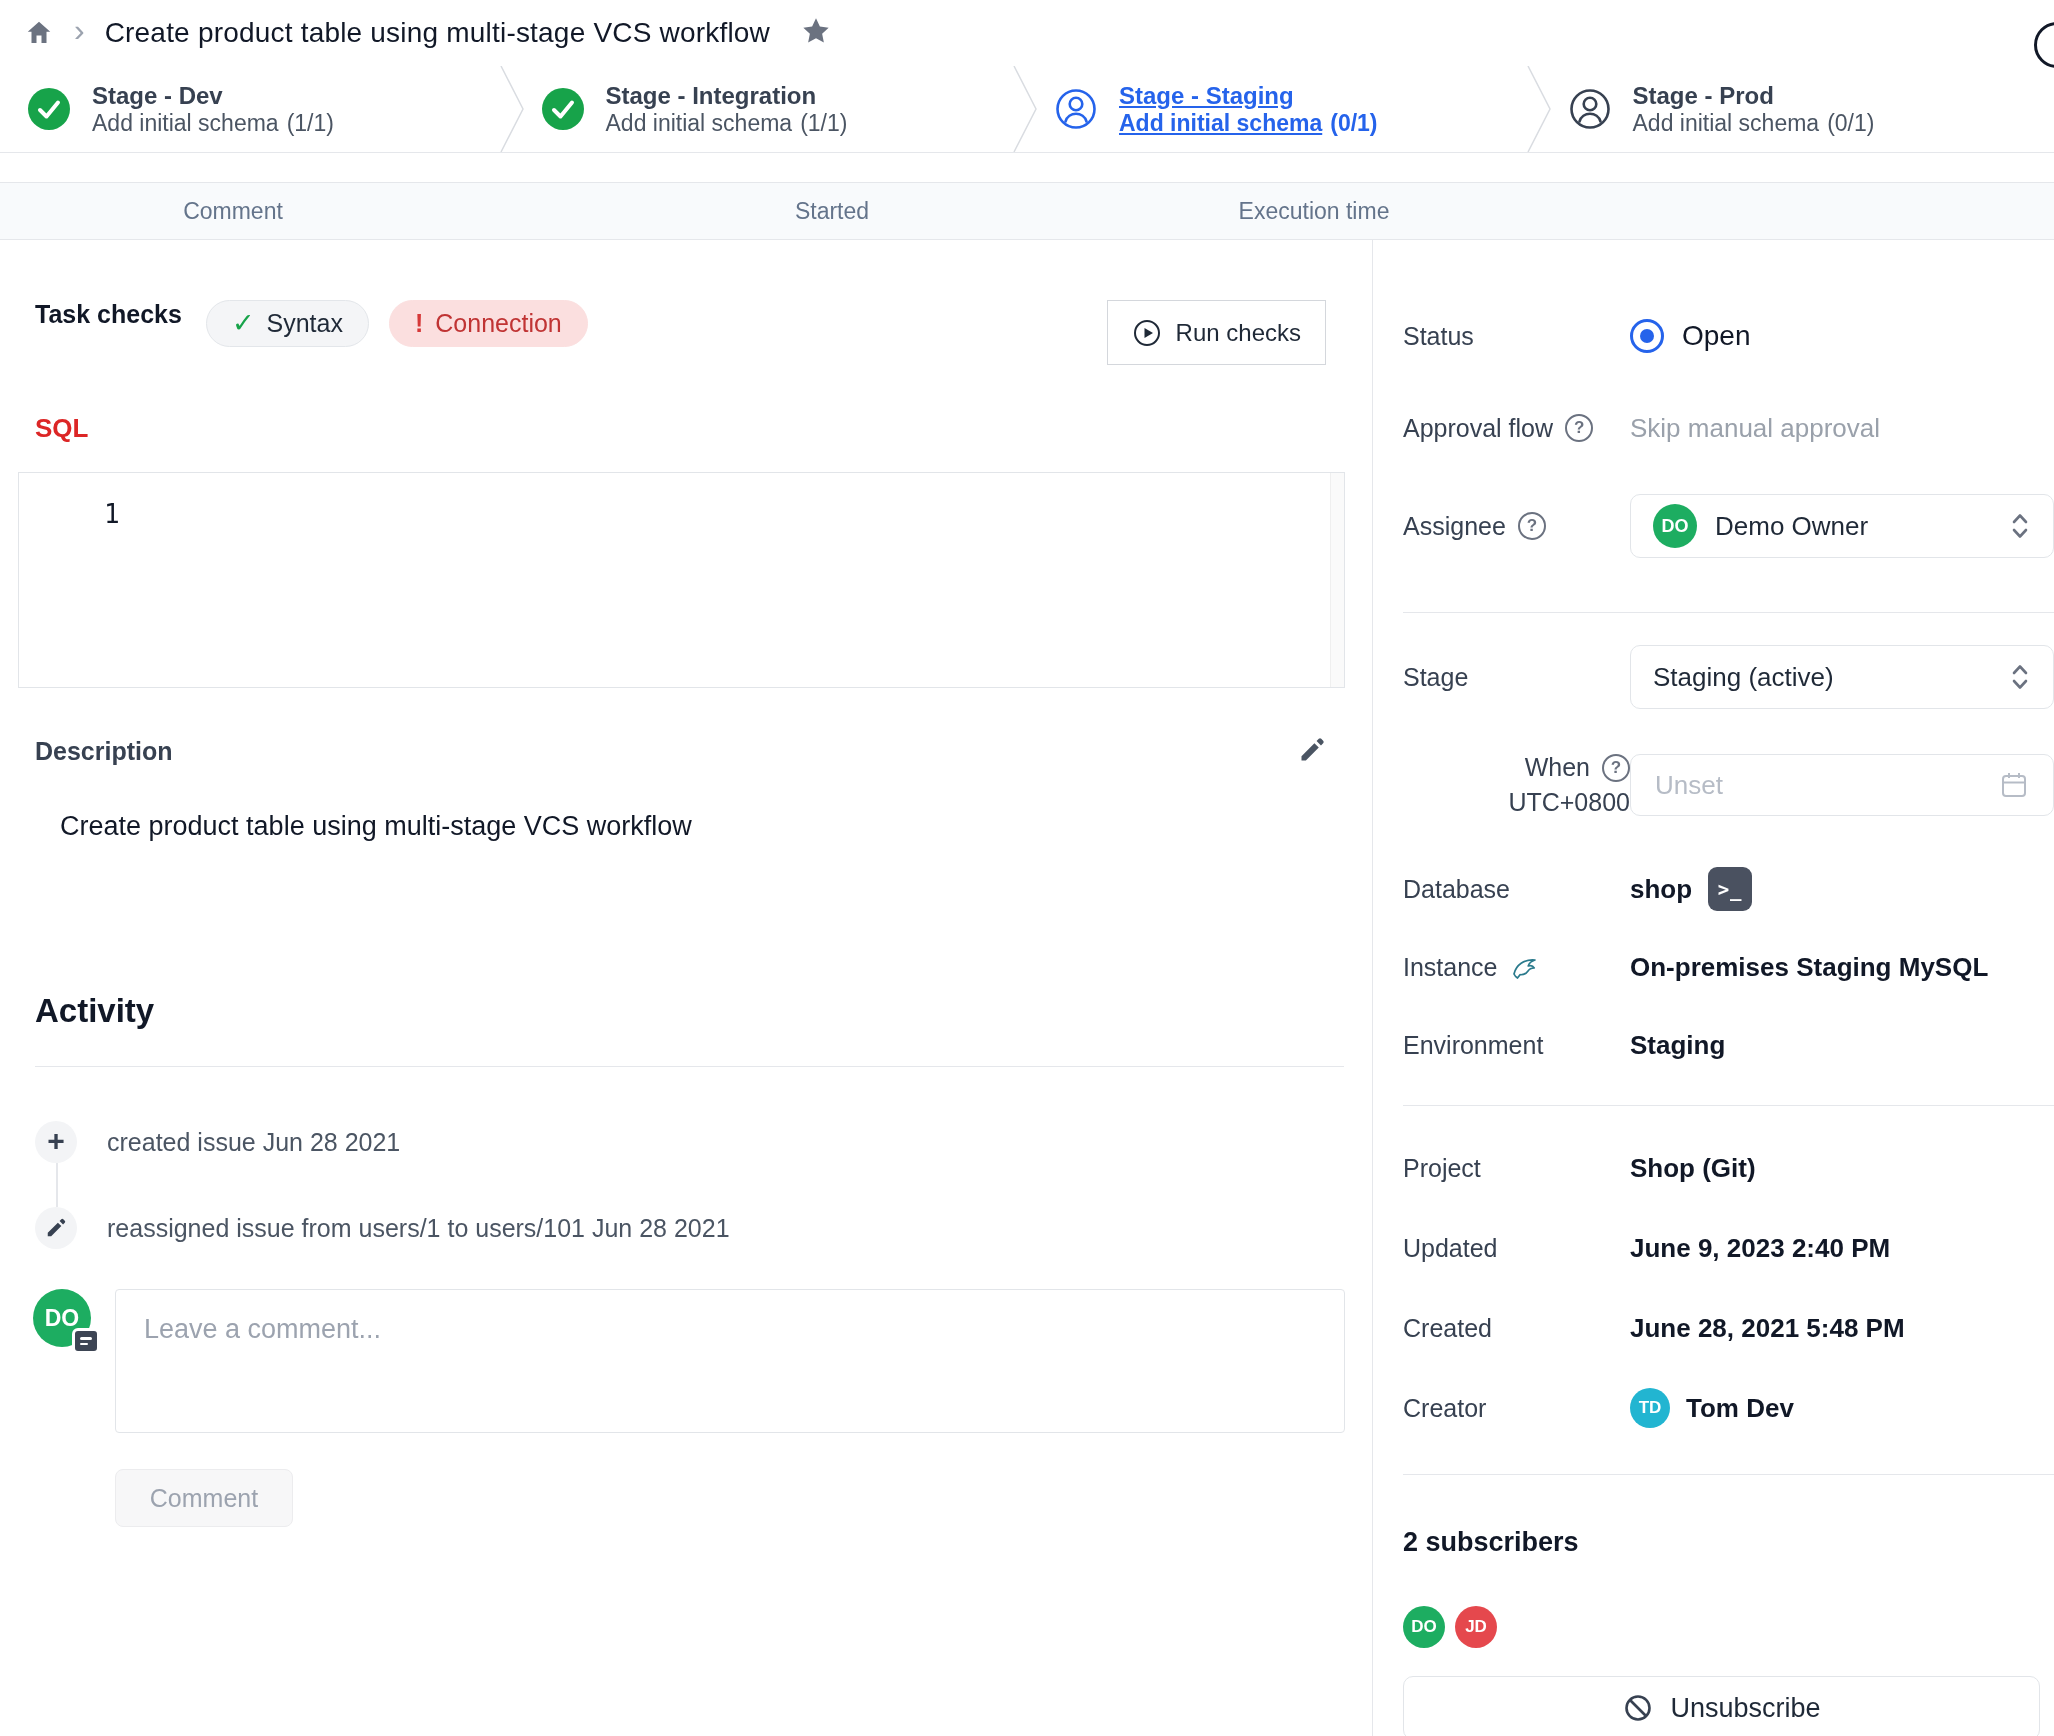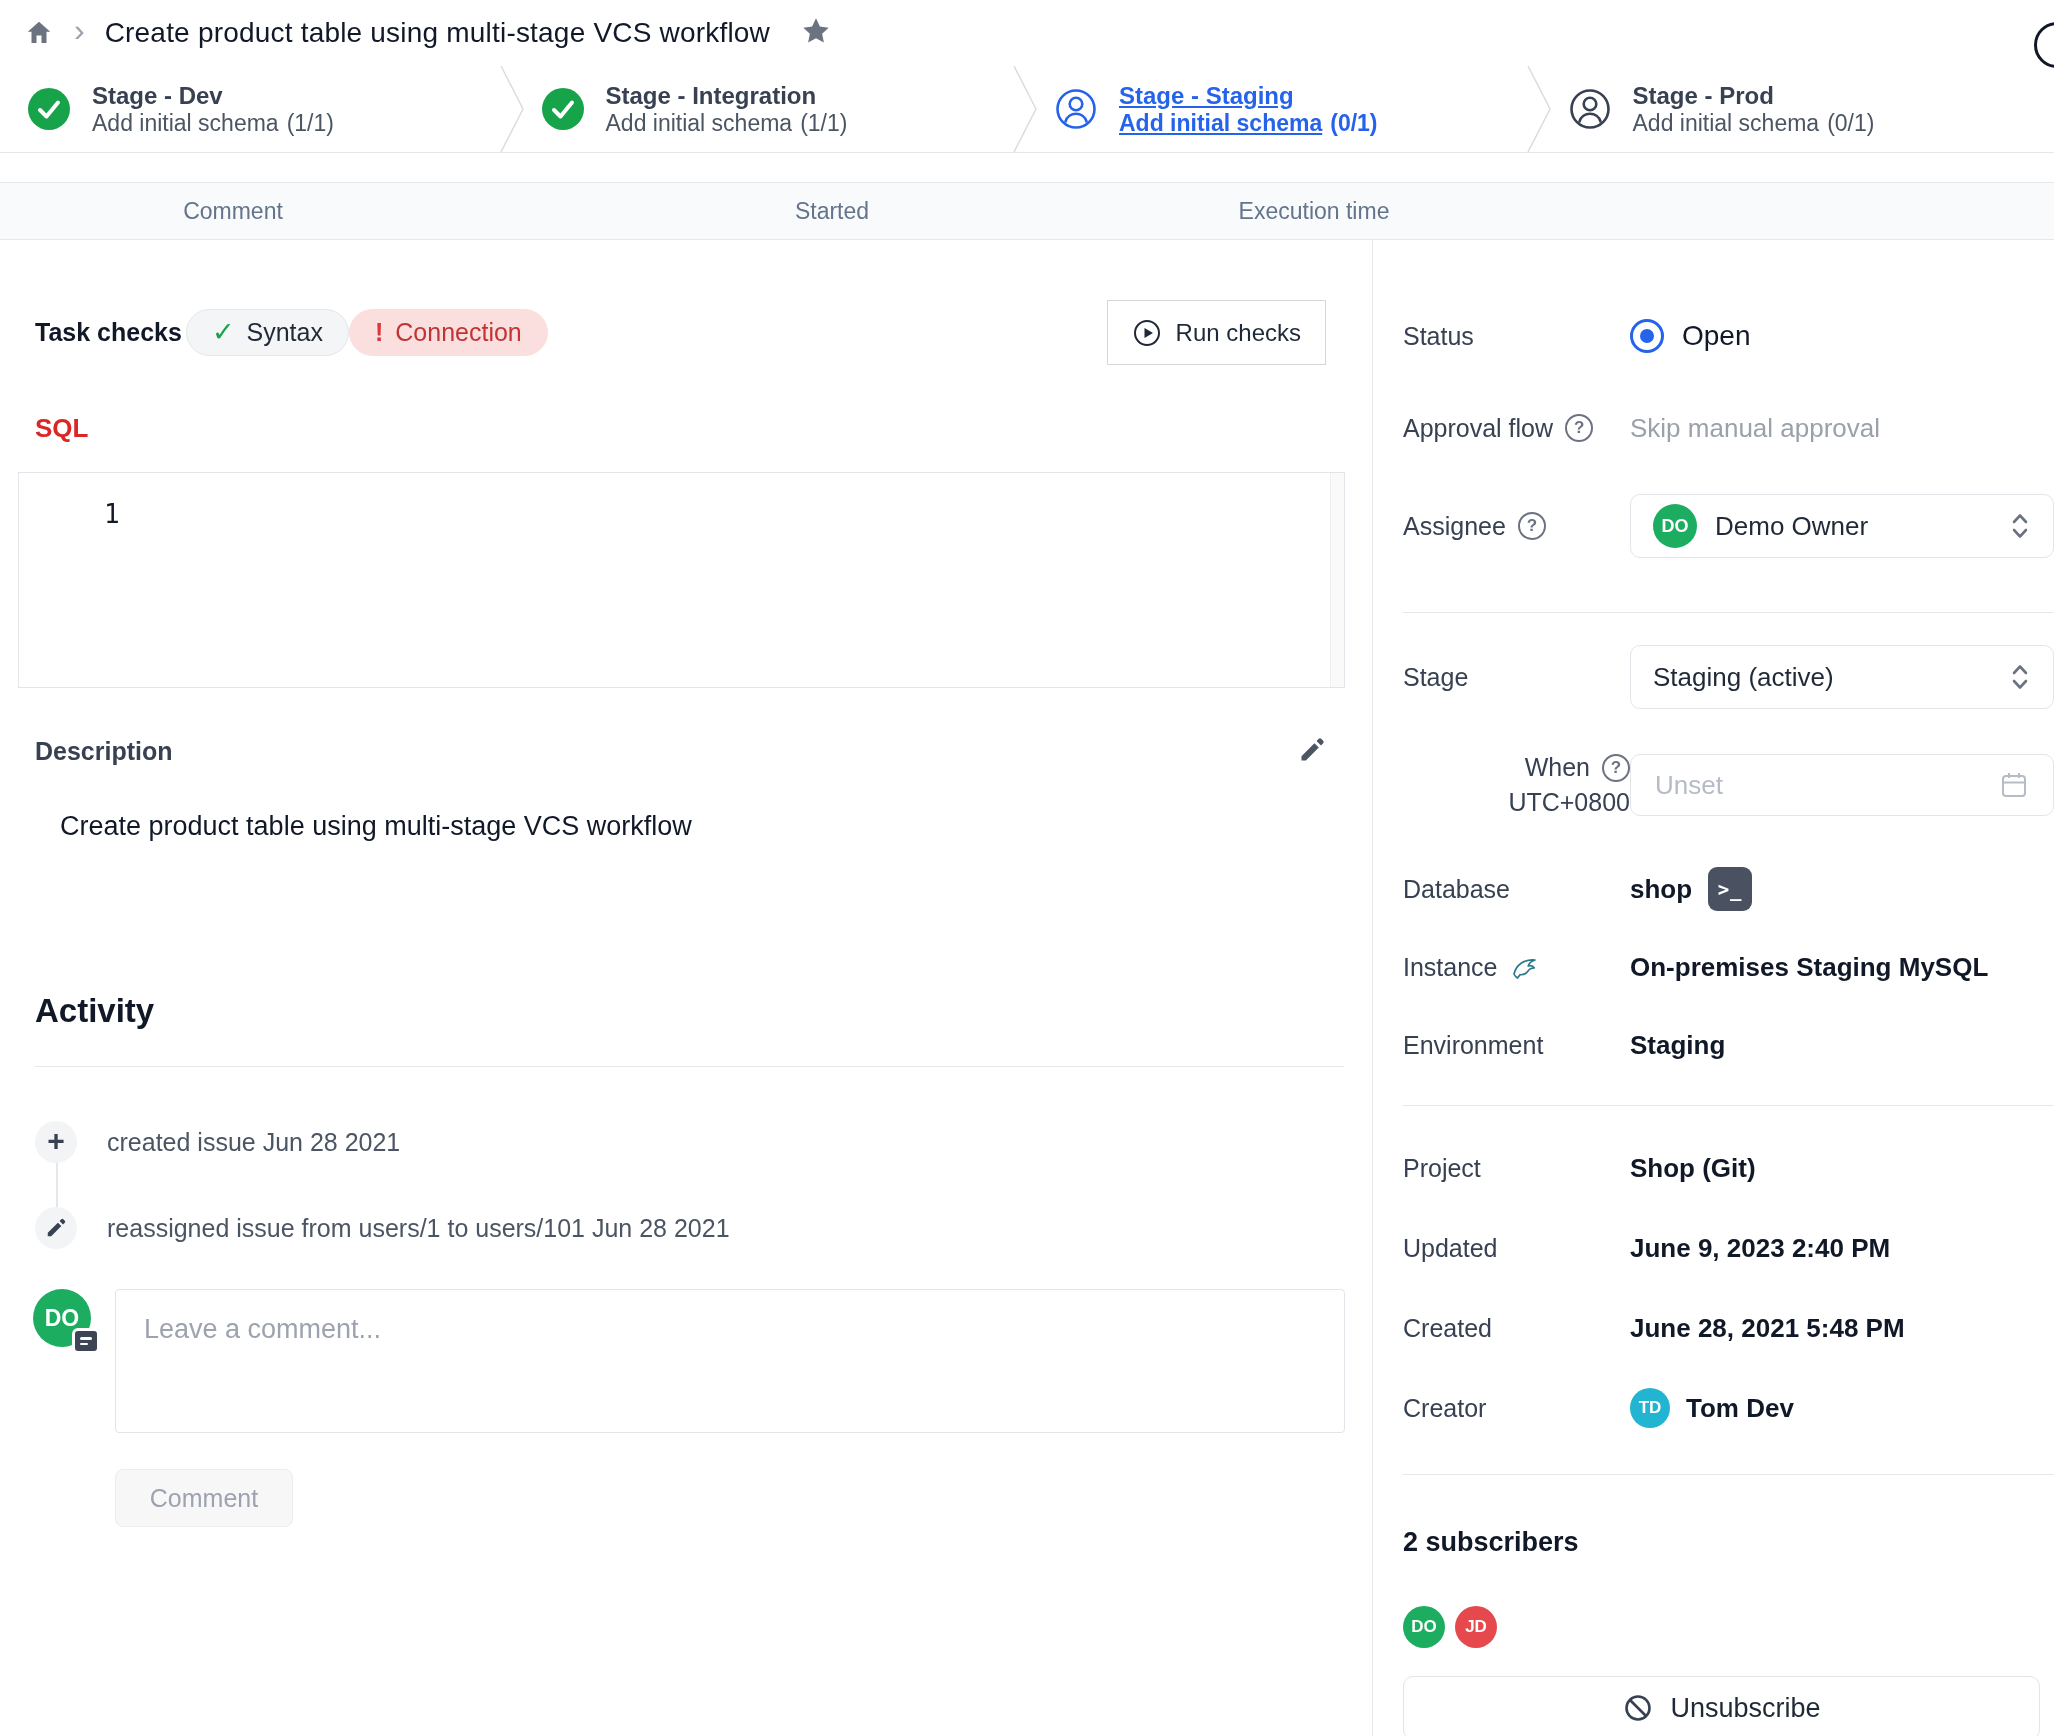--- a/index.html
+++ b/index.html
@@ -34,21 +34,21 @@
   .table-header { margin-top:29px; height:58px; background:#f8fafc; border-top:1px solid #e5e7eb; border-bottom:1px solid #e5e7eb; position:relative; }
   .table-header span { position:absolute; top:50%; transform:translate(-50%,-50%); font-size:23px; font-weight:500; color:#64748b; white-space:nowrap; }
   .col-comment { left:233px; } .col-started { left:832px; } .col-exec { left:1314px; }
 
   
   .content { display:flex; height:1496px; }
   .main { width:1373px; flex-shrink:0; border-right:1px solid #e5e7eb; position:relative; }
   .sidebar { flex:1; padding:70px 0 0 30px; font-size:25px; }
 
   
-  .checks-row { margin:60px 46px 0 35px; display:flex; align-items:center; }
+  .checks-row { margin:60px 46px 0 35px; display:flex; align-items:flex-start; gap:20px; }
   .checks-label { font-size:25px; font-weight:700; color:#111827; margin-right:4px; }
   .pill { height:47px; border-radius:24px; display:inline-flex; align-items:center; gap:12px; padding:0 25px; font-size:25px; cursor:pointer; }
   .pill-pass { background:#f4f5f7; border:1px solid #e3e6ea; color:#1f2937; }
   .pill-fail { background:#fbdfdf; border:1px solid #fbdfdf; color:#c03434; }
   .pass-mark { color:#17a34a; font-size:27px; line-height:1; }
   .fail-mark { color:#d63939; font-weight:700; font-size:25px; line-height:1; }
   .run-btn { margin-left:auto; height:65px; background:#fff; border:1px solid #d4d7dc; border-radius:0; padding:0 24px; display:flex; align-items:center; gap:14px; font-size:24px; color:#1f2937; cursor:pointer; font-family:inherit; }
 
   
   .sql-label { margin:48px 0 0 35px; color:#dc2626; font-weight:700; font-size:26px; }

